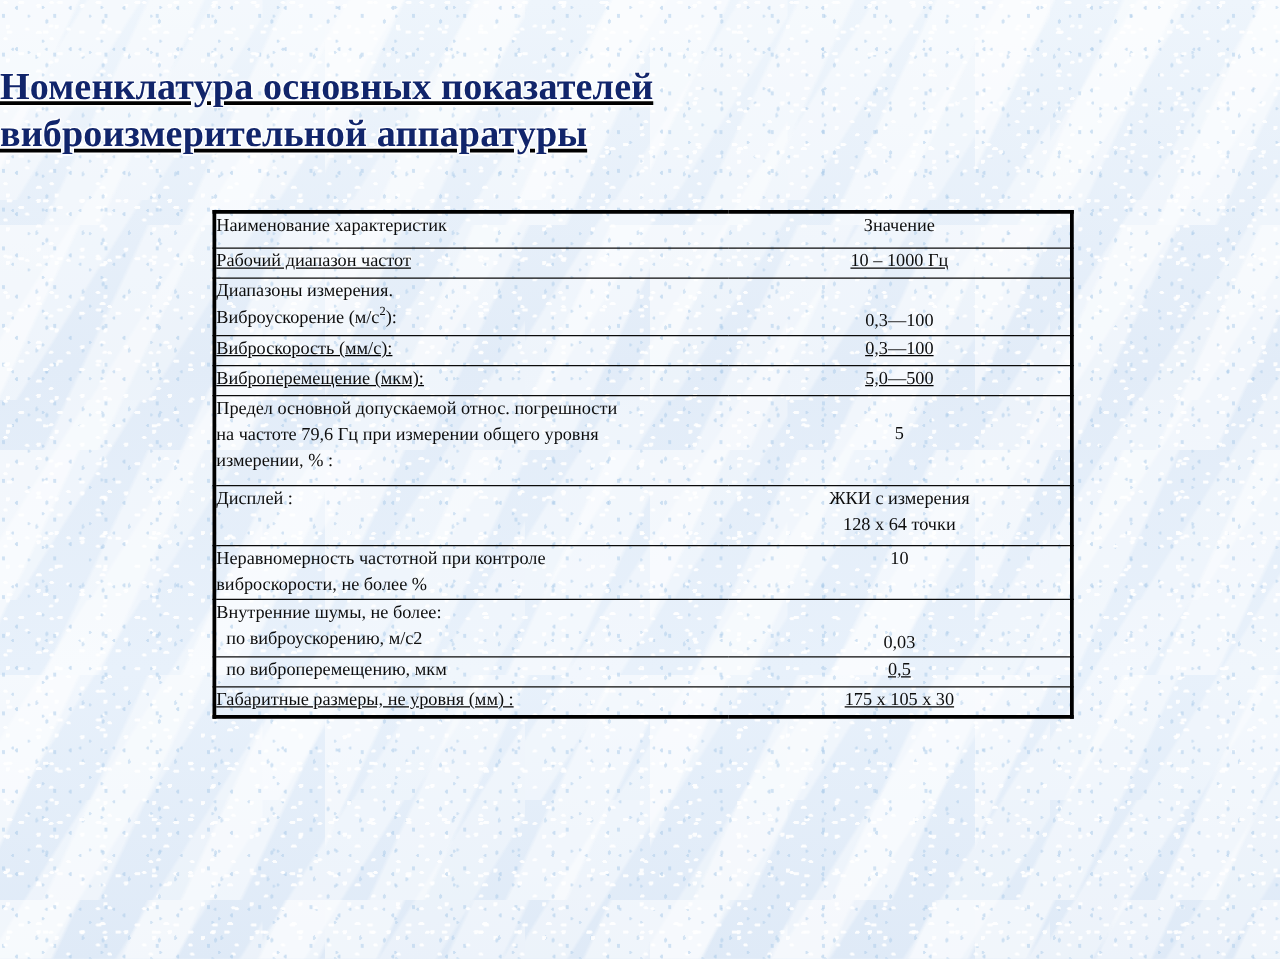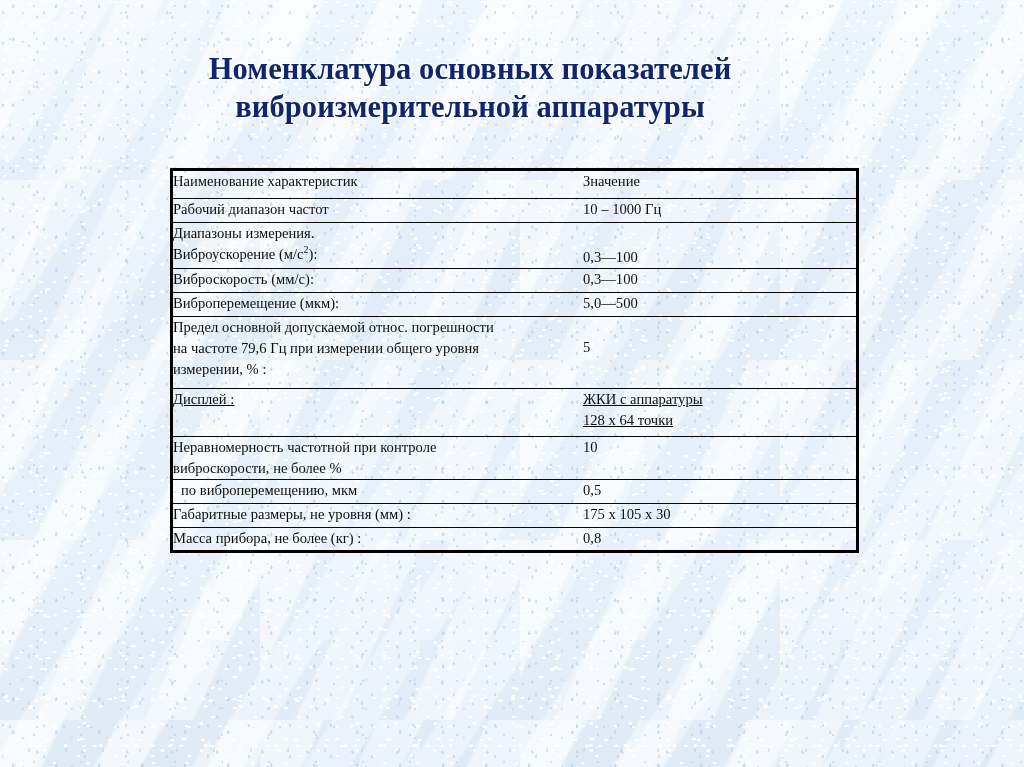--- a/index.html
+++ b/index.html
@@ -50,21 +50,22 @@
       39px 27px, 27px 43px, 51px 31px, 37px 47px, 43px 29px,
       260px 180px, 210px 160px, 100% 100%;
   }
 
   
   .title-block {
     position: absolute;
     left: 0;
     top: 50px;
     width: 940px;
-    text-align: center;
+    text-align: left;
+    text-decoration: underline;
   }
   .title-line {
     font-family: "Liberation Serif", "DejaVu Serif", serif;
     font-weight: bold;
     font-size: 30.5px;
     line-height: 38px;
     letter-spacing: .1px;
     color: #11256b;
     text-shadow:
       -1px -1px 0 rgba(255,255,255,.85),
@@ -101,29 +102,30 @@
   .c-label {
     width: 410px;
     padding: 6px 8px 6px 12px;
     border-right: 1.8px solid #0b0b0b;
     line-height: 21px;
     margin-top: 32px;
   }
   .c-value {
     width: 273px;
     padding: 6px 8px 6px 8px;
+    text-align: center;
     line-height: 21px;
   }
 
   
   .h-hdr   { height: 29px; }
-  .h-1     { height: 24px; }
+  .h-1     { height: 24px; text-decoration: underline; }
   .h-2     { height: 42px; }
   .h-3     { height: 72px; }
-  .h-disp  { height: 48px; text-decoration: underline; }
+  .h-disp  { height: 48px; }
 
   .indent { padding-left: 8px; display: inline-block; }
   .val-bottom { padding-top: 24px; }
   .val-mid    { padding-top: 20px; }
 
   sup { font-size: .68em; vertical-align: super; line-height: 0; }
 </style>
 </head>
 <body>
 
@@ -175,46 +177,51 @@
           <div>измерении, % :</div>
         </td>
         <td class="c-value">
           <div class="val-mid">5</div>
         </td>
       </tr>
 
       <tr class="h-disp">
         <td class="c-label">Дисплей :</td>
         <td class="c-value">
-          <div>ЖКИ с аппаратуры</div>
+          <div>ЖКИ с измерения</div>
           <div>128 x 64 точки</div>
         </td>
       </tr>
 
       <tr class="h-2">
         <td class="c-label">
           <div>Неравномерность частотной при контроле</div>
           <div>виброскорости, не более %</div>
         </td>
         <td class="c-value">10</td>
       </tr>
 
+      <tr class="h-2">
+        <td class="c-label">
+          <div>Внутренние шумы, не более:</div>
+          <div><span class="indent">по виброускорению, м/с2</span></div>
+        </td>
+        <td class="c-value">
+          <div class="val-bottom">0,03</div>
+        </td>
+      </tr>
 
 
       <tr class="h-1">
         <td class="c-label"><span class="indent">по вибро­перемещению, мкм</span></td>
         <td class="c-value">0,5</td>
       </tr>
 
       <tr class="h-1">
         <td class="c-label">Габаритные размеры, не уровня (мм) :</td>
         <td class="c-value">175 х 105 х 30</td>
       </tr>
 
-      <tr class="h-1">
-        <td class="c-label">Масса прибора, не более (кг) :</td>
-        <td class="c-value">0,8</td>
-      </tr>
 
     </tbody>
   </table>
 
 </div>
 
 </body></html>

